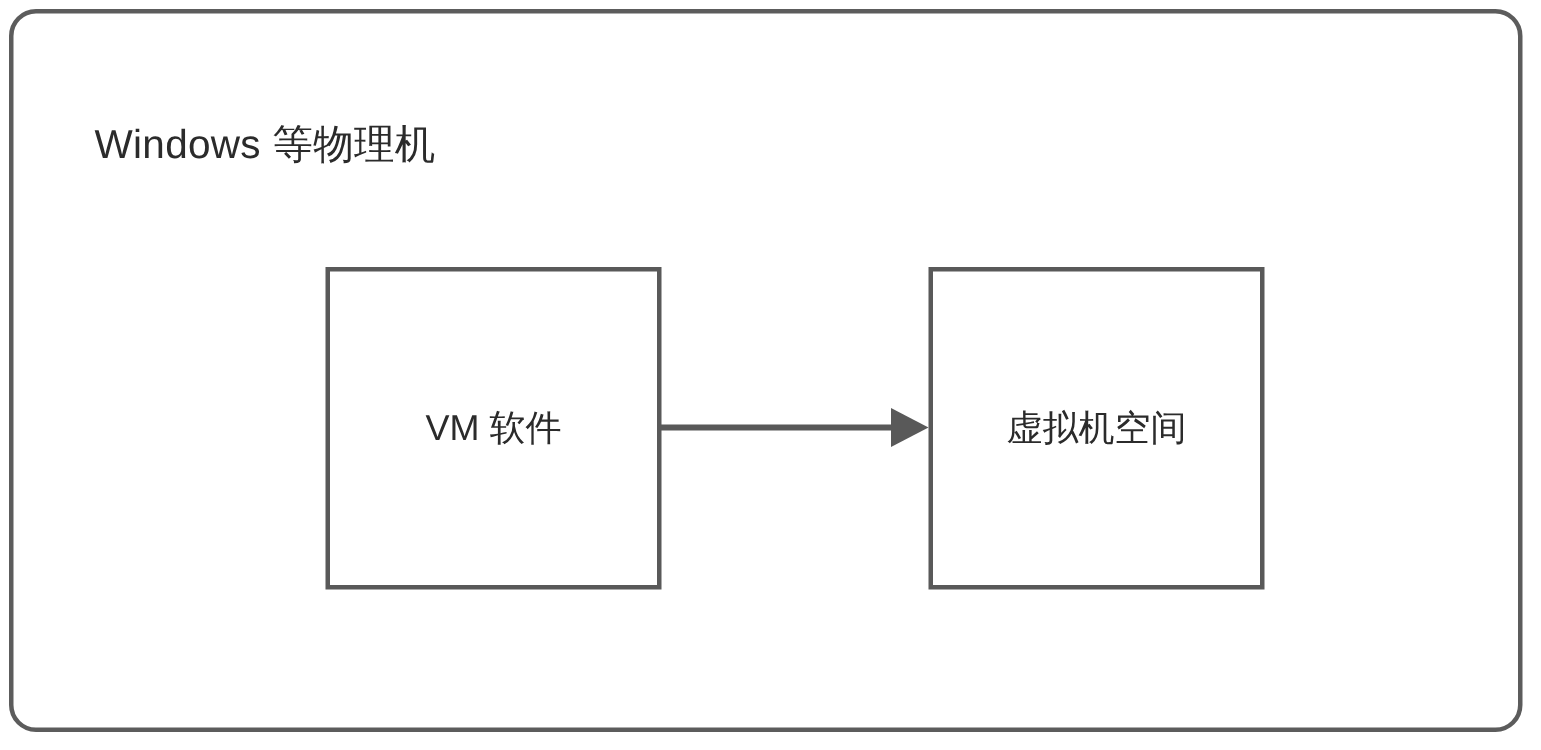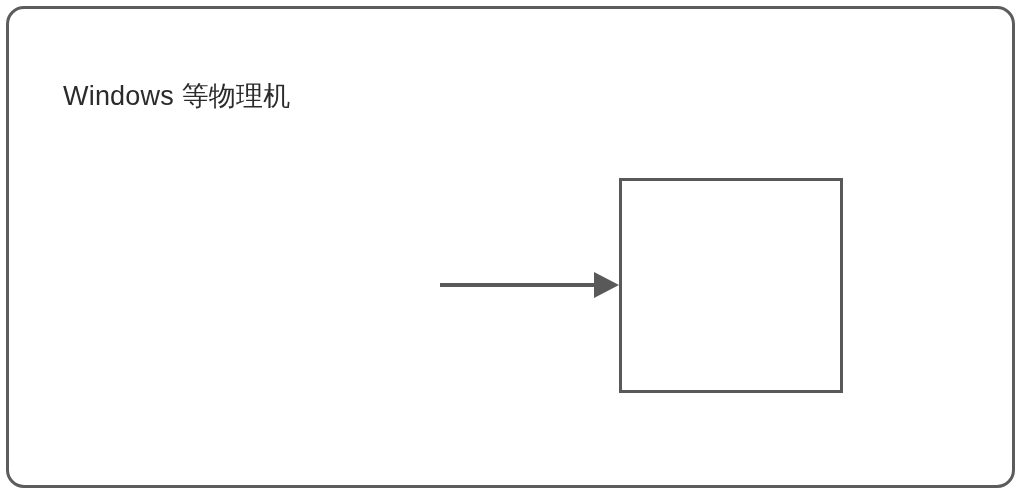--- a/index.html
+++ b/index.html
@@ -93,22 +93,26 @@
 </style>
 </head>
 <body>
 
 <div id="diagram-canvas">
 
   <div class="host-container">
 
     <div class="host-title">Windows 等物理机</div>
 
+    <div class="node node-vm-software">
+      <span class="node-line">VM 软件</span>
+    </div>
 
     <div class="node node-guest-space">
+      <span class="node-line">虚拟机空间</span>
     </div>
 
     <svg class="connector" viewBox="0 0 195 45">
       <line x1="6" y1="21" x2="166" y2="21" stroke="#595959" stroke-width="4"></line>
       <polygon points="160,8 185,21 160,34" fill="#595959"></polygon>
     </svg>
 
   </div>
 
 </div>

